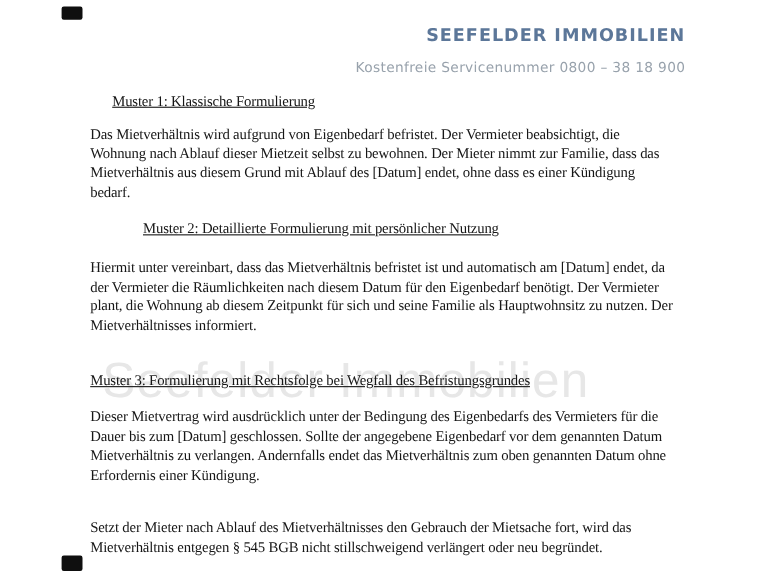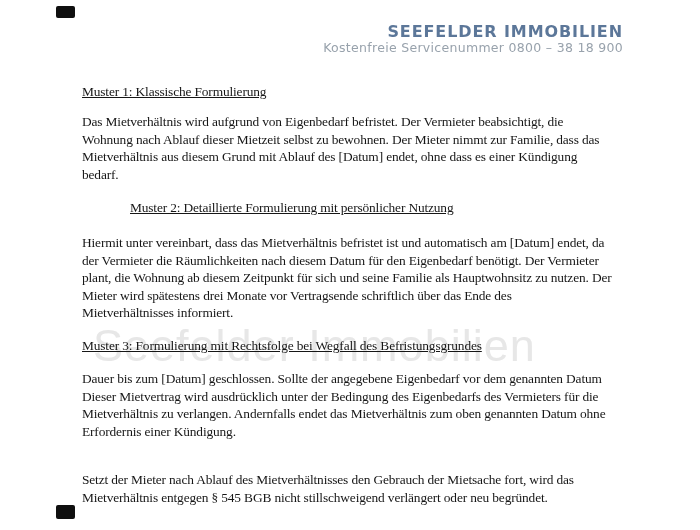--- a/index.html
+++ b/index.html
@@ -35,21 +35,21 @@
     font-size: 16px;
     letter-spacing: 0.9px;
     line-height: 17px;
     white-space: nowrap;
   }
   .service {
     color: #98a2ac;
     font-size: 12.5px;
     letter-spacing: 0.3px;
     line-height: 15px;
-    margin-top: 0;
+    margin-top: 13px;
     white-space: nowrap;
   }
 
   
   .watermark {
     position: absolute;
     left: 93px; top: 320px;
     font-family: "Liberation Sans", sans-serif;
     font-size: 45px;
     letter-spacing: 1px;
@@ -69,21 +69,21 @@
     font-size: 13.4px;
     letter-spacing: -0.15px;
   }
   .sec-heading {
     position: absolute;
     left: 0;
     white-space: nowrap;
     text-decoration: underline;
     line-height: 16px;
   }
-  #heading-1 { top: 84px; }
+  #heading-1 { top: 84px; margin-left: 20px; }
   #heading-2 { top: 200px; margin-left: 48px; }
   #heading-3 { top: 338px; }
 
   .para { position: absolute; left: 0; }
   #para-1 { top: 113px; }
   #para-2 { top: 234px; }
   #para-3 { top: 370px; }
   #para-4 { top: 471px; }
   .line {
     white-space: nowrap;
@@ -114,28 +114,27 @@
       <div class="line">Wohnung nach Ablauf dieser Mietzeit selbst zu bewohnen. Der Mieter nimmt zur Familie, dass das</div>
       <div class="line">Mietverhältnis aus diesem Grund mit Ablauf des [Datum] endet, ohne dass es einer Kündigung</div>
       <div class="line">bedarf.</div>
     </div>
 
     <div class="sec-heading" id="heading-2">Muster 2: Detaillierte Formulierung mit persönlicher Nutzung</div>
     <div class="para" id="para-2">
       <div class="line">Hiermit unter vereinbart, dass das Mietverhältnis befristet ist und automatisch am [Datum] endet, da</div>
       <div class="line">der Vermieter die Räumlichkeiten nach diesem Datum für den Eigenbedarf benötigt. Der Vermieter</div>
       <div class="line">plant, die Wohnung ab diesem Zeitpunkt für sich und seine Familie als Hauptwohnsitz zu nutzen. Der</div>
-      <div class="line">Mieter wird spätestens drei Monate vor Vertragsende schriftlich über das Ende des</div>
       <div class="line">Mietverhältnisses informiert.</div>
     </div>
 
     <div class="sec-heading" id="heading-3">Muster 3: Formulierung mit Rechtsfolge bei Wegfall des Befristungsgrundes</div>
     <div class="para" id="para-3">
+      <div class="line">Dieser Mietvertrag wird ausdrücklich unter der Bedingung des Eigenbedarfs des Vermieters für die</div>
       <div class="line">Dauer bis zum [Datum] geschlossen. Sollte der angegebene Eigenbedarf vor dem genannten Datum</div>
-      <div class="line">Dieser Mietvertrag wird ausdrücklich unter der Bedingung des Eigenbedarfs des Vermieters für die</div>
       <div class="line">Mietverhältnis zu verlangen. Andernfalls endet das Mietverhältnis zum oben genannten Datum ohne</div>
       <div class="line">Erfordernis einer Kündigung.</div>
     </div>
 
     <div class="para" id="para-4">
       <div class="line">Setzt der Mieter nach Ablauf des Mietverhältnisses den Gebrauch der Mietsache fort, wird das</div>
       <div class="line">Mietverhältnis entgegen § 545 BGB nicht stillschweigend verlängert oder neu begründet.</div>
     </div>
 
   </div>

